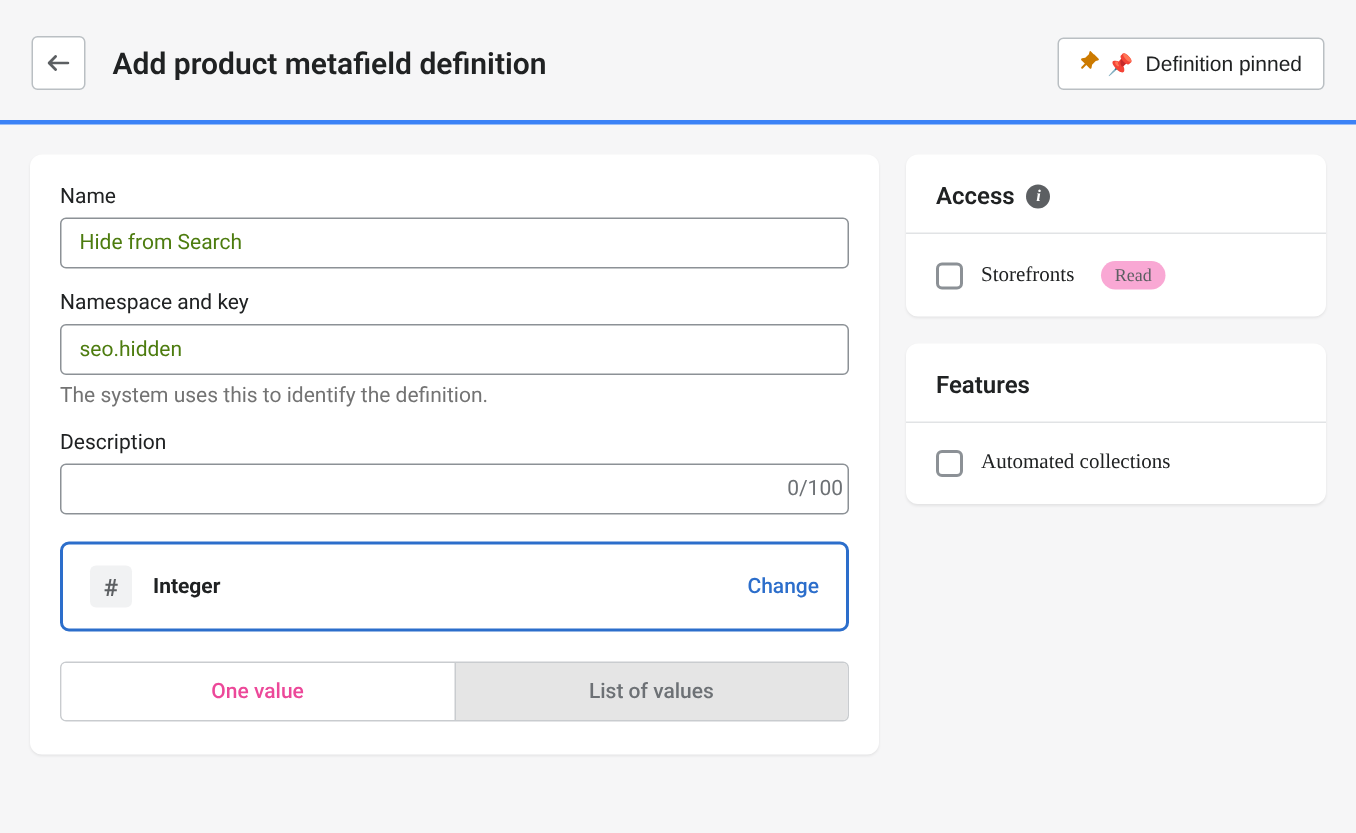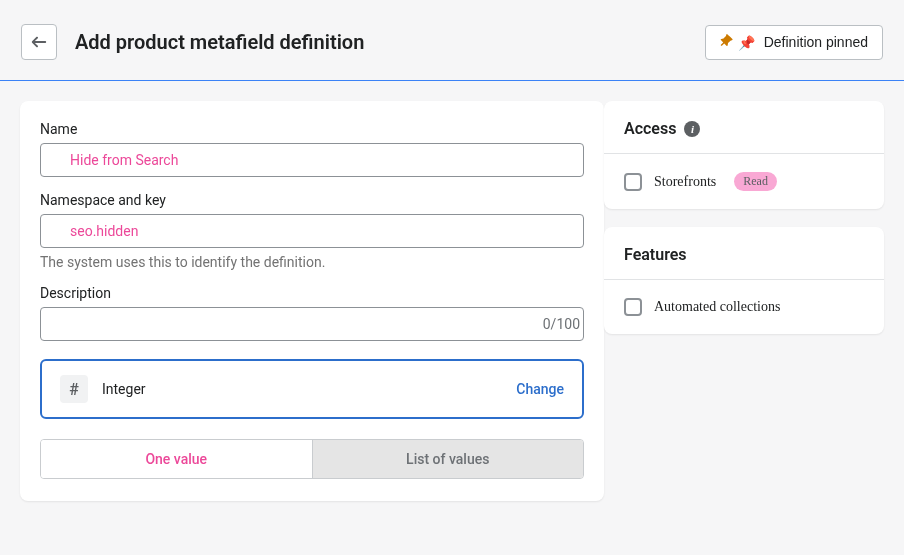--- a/index.html
+++ b/index.html
@@ -13,21 +13,21 @@
       color: #202223;
       font-size: 14px;
       width: 904px;
       height: 555px;
     }
     .header {
       display: flex;
       align-items: center;
       justify-content: space-between;
       padding: 24px 21px 20px 21px;
-      border-bottom: 1px solid #3b82f6;
+      border-bottom: 3px solid #3b82f6;
     }
     .header-left {
       display: flex;
       align-items: center;
       gap: 18px;
     }
     .back-btn {
       width: 36px;
       height: 36px;
       border: 1px solid #babfc3;
@@ -60,20 +60,21 @@
       font-size: 14px;
       font-weight: 500;
       color: #202223;
     }
     .pin-icon {
       color: #cc7a00;
       font-size: 14px;
     }
     .content {
       display: flex;
+      gap: 18px;
       padding: 20px;
     }
     .main-card {
       flex: 1;
       background: #ffffff;
       border-radius: 8px;
       box-shadow: 0 1px 2px rgba(0,0,0,0.08);
       padding: 20px 20px 22px 20px;
     }
     .side-col {
@@ -145,23 +146,23 @@
     }
     .field-label {
       display: block;
       margin-bottom: 6px;
       color: #202223;
     }
     .text-input {
       width: 100%;
       border: 1px solid #8c9196;
       border-radius: 4px;
-      padding: 8px 29px;
-      font-size: 14px;
-      color: #ec4899;
+      padding: 8px 12px;
+      font-size: 14px;
+      color: #4d7c0f;
       background: #ffffff;
       font-family: inherit;
     }
     .text-input::placeholder {
       color: #6d7175;
     }
     .helper {
       color: #737373;
       font-size: 14px;
       margin-top: 6px;
@@ -202,21 +203,21 @@
       background: #f1f2f3;
       border-radius: 4px;
       display: flex;
       align-items: center;
       justify-content: center;
       color: #5c5f62;
       font-size: 16px;
       font-weight: 600;
     }
     .type-name {
-      font-weight: 400;
+      font-weight: 700;
     }
     .change-link {
       color: #2c6ecb;
       font-weight: 500;
       cursor: pointer;
     }
     .segmented {
       display: flex;
       border: 1px solid #c9cccf;
       border-radius: 4px;

